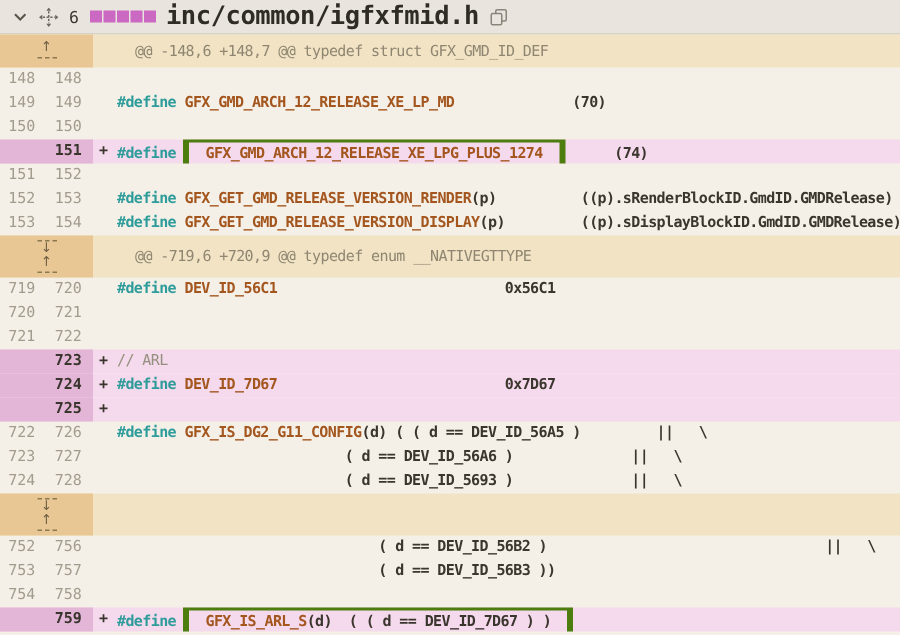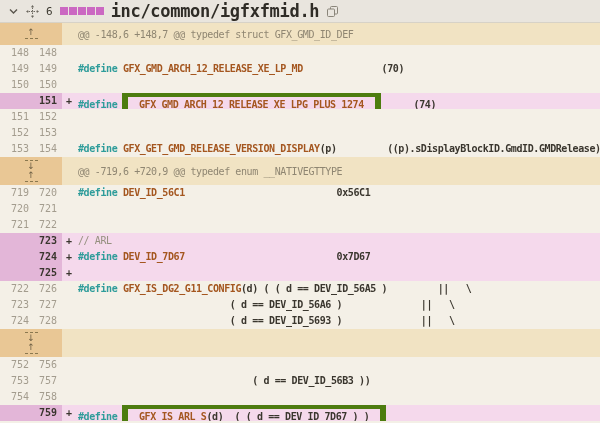--- a/index.html
+++ b/index.html
@@ -14,49 +14,49 @@
     display:flex;align-items:center;gap:7px;padding:0 8px;
   }
   .file-header .icon-btn{display:flex;align-items:center;cursor:pointer;}
   .changes-count{font-size:11px;color:#3b382f;}
   .stat-blocks{display:flex;gap:1px;}
   .stat-block{width:8px;height:8px;}
   .file-path{font-size:17px;font-weight:bold;color:#2f2c26;letter-spacing:-0.3px;}
   
   .row{display:flex;height:16px;line-height:16px;white-space:pre;}
   .gutter{display:flex;width:62px;flex:none;}
-  .num{font-size:10px;color:#a39c8e;text-align:right;box-sizing:border-box;}
+  .num{font-size:10px;color:#a39c8e;text-align:center;box-sizing:border-box;}
   .num.old{width:34px;padding-right:5px;}
   .num.new{width:28px;padding-right:5px;}
   .marker{width:16px;flex:none;font-size:10px;font-weight:bold;color:#3a362e;padding-left:4px;box-sizing:border-box;}
   .code{flex:1;font-size:10px;font-weight:bold;color:#3a362e;letter-spacing:-0.4px;overflow:hidden;}
   .row.added{background:#f5d9ec;}
   .row.added .gutter{background:#e3b6d8;}
   .row.added .num{color:#39352d;font-weight:bold;}
   .kw{color:#2e9c9a;}
   .name{color:#a4561f;}
   .plain{color:#3a362e;}
   .comment{color:#95907f;font-weight:normal;}
   .hlbox{
-    display:inline-block;border:6px solid #4d7c0f;border-radius:2px;
+    display:inline-block;border:4px solid #4d7c0f;border-radius:2px;
     margin:-2px -1px;padding:0 11px;
   }
   
   .hunk{display:flex;background:#f1e3c3;}
   .hunk.single{height:22px;}
   .hunk.double{height:28px;}
   .hunk .gutter{
     background:#e9c795;align-items:center;justify-content:center;
     display:flex;flex-direction:column;cursor:pointer;
   }
   .expander{display:flex;flex-direction:column;align-items:center;line-height:1;color:#6f6045;}
   .expander .ar{font-size:9px;height:9px;font-family:"DejaVu Sans",sans-serif;}
   .expander .dash{width:13px;border-top:1px dashed #8a784f;margin:1px 0;}
   .hunk-text{
-    font-size:10px;color:#8f8672;letter-spacing:-0.4px;margin-left:16px;
+    font-size:10px;color:#8f8672;letter-spacing:-0.4px;margin-left:28px;
     align-self:center;white-space:pre;text-align:center;
   }
   svg{display:block;}
 </style>
 </head>
 <body>
 
 <div class="diff-file">
 
   <div class="file-header">
@@ -106,21 +106,21 @@
             <span class="dash"></span>
           </span>
         </div>
         <span class="hunk-text">@@ -148,6 +148,7 @@ typedef struct GFX_GMD_ID_DEF</span>
       </div>
       <div class="row"><div class="gutter"><span class="num old">148</span><span class="num new">148</span></div><span class="marker"></span><div class="code"></div></div>
       <div class="row"><div class="gutter"><span class="num old">149</span><span class="num new">149</span></div><span class="marker"></span><div class="code"><span class="kw">#define </span><span class="name">GFX_GMD_ARCH_12_RELEASE_XE_LP_MD</span><span class="plain">              (70)</span></div></div>
       <div class="row"><div class="gutter"><span class="num old">150</span><span class="num new">150</span></div><span class="marker"></span></div>
       <div class="row added"><div class="gutter"><span class="num old"></span><span class="num new">151</span></div><span class="marker">+</span><div class="code"><span class="kw">#define </span><span class="hlbox"><span class="name">GFX_GMD_ARCH_12_RELEASE_XE_LPG_PLUS_1274</span></span><span class="plain">      (74)</span></div></div>
       <div class="row"><div class="gutter"><span class="num old">151</span><span class="num new">152</span></div><span class="marker"></span><div class="code"></div></div>
-      <div class="row"><div class="gutter"><span class="num old">152</span><span class="num new">153</span></div><span class="marker"></span></div>
+      <div class="row"><div class="gutter"><span class="num old">152</span><span class="num new">153</span></div><span class="marker"></span><div class="code"><span class="kw">#define </span><span class="name">GFX_GET_GMD_RELEASE_VERSION_RENDER</span><span class="plain">(p)          ((p).sRenderBlockID.GmdID.GMDRelease)</span></div></div>
       <div class="row"><div class="gutter"><span class="num old">153</span><span class="num new">154</span></div><span class="marker"></span><div class="code"><span class="kw">#define </span><span class="name">GFX_GET_GMD_RELEASE_VERSION_DISPLAY</span><span class="plain">(p)         ((p).sDisplayBlockID.GmdID.GMDRelease)</span></div></div>
       <div class="hunk double">
         <div class="gutter">
           <span class="expander">
             <span class="dash"></span>
             <span class="ar">↓</span>
           </span>
           <span class="expander">
             <span class="ar">↑</span>
             <span class="dash"></span>
@@ -142,19 +142,19 @@
           <span class="expander">
             <span class="dash"></span>
             <span class="ar">↓</span>
           </span>
           <span class="expander">
             <span class="ar">↑</span>
             <span class="dash"></span>
           </span>
         </div>
       </div>
-      <div class="row"><div class="gutter"><span class="num old">752</span><span class="num new">756</span></div><span class="marker"></span></div>
+      <div class="row"><div class="gutter"><span class="num old">752</span><span class="num new">756</span></div><span class="marker"></span><div class="code"><span class="plain">                               ( d == DEV_ID_56B2 )                                 ||   \</span></div></div>
       <div class="row"><div class="gutter"><span class="num old">753</span><span class="num new">757</span></div><span class="marker"></span><div class="code"><span class="plain">                               ( d == DEV_ID_56B3 ))</span></div></div>
       <div class="row"><div class="gutter"><span class="num old">754</span><span class="num new">758</span></div><span class="marker"></span><div class="code"></div></div>
       <div class="row added"><div class="gutter"><span class="num old"></span><span class="num new">759</span></div><span class="marker">+</span><div class="code"><span class="kw">#define </span><span class="hlbox"><span class="name">GFX_IS_ARL_S</span><span class="plain">(d)  ( ( d == DEV_ID_7D67 ) )</span></span></div></div>
     </div>
 
 </div>
 
 </body></html>

